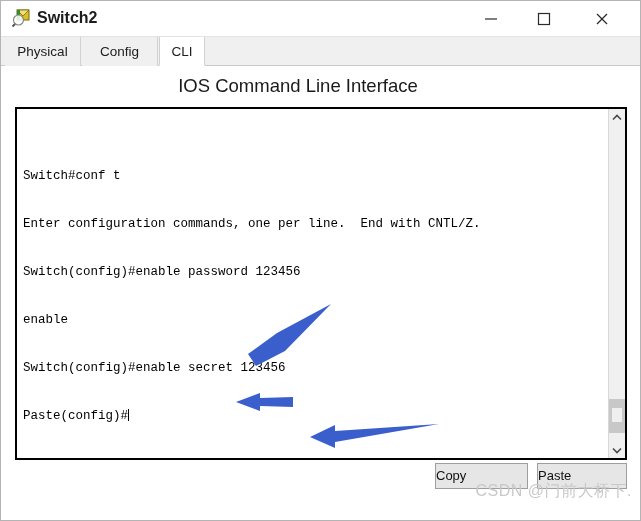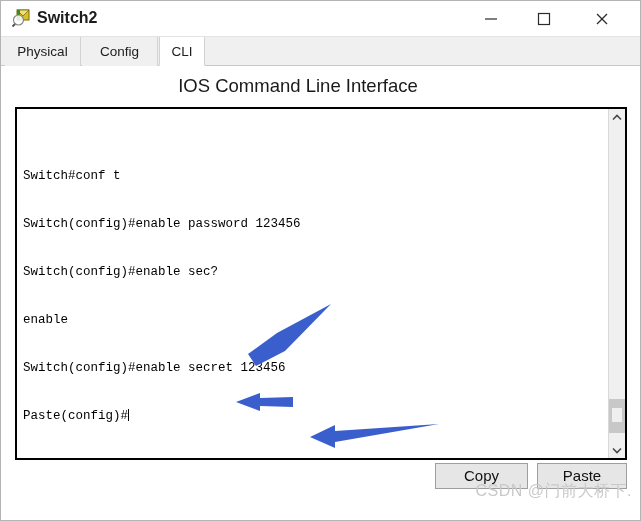--- a/index.html
+++ b/index.html
@@ -197,22 +197,21 @@
     width: 639px;
     height: 454px;
     pointer-events: none;
   }
 
   
   .pbtn {
     position: absolute;
     height: 26px;
     line-height: 24px;
-    text-align: center;
-    font-size: 15px;
+    font-size: 13px;
     color: #111111;
     background: #e6e6e6;
     border: 1px solid #9e9e9e;
     box-sizing: border-box;
     cursor: default;
   }
   #btn-copy  { left: 434px; top: 462px; width: 93px; }
   #btn-paste { left: 536px; top: 462px; width: 90px; }
 
   #watermark {
@@ -273,22 +272,22 @@
     <div id="terminal-wrap">
 
       <div id="terminal">
         <div id="term-lines">
           
           
           
           
           
           <div class="tline">Switch#conf t</div>
+          <div class="tline">Enter configuration commands, one per line.  End with CNTL/Z.</div>
           <div class="tline">Switch(config)#enable password 123456</div>
-          <div class="tline">Switch(config)#enable sec?</div>
           <div class="tline">enable</div>
           <div class="tline">Switch(config)#enable secret 123456</div>
           <div class="tline"><span>Paste(config)#</span><span id="caret"></span></div>
         </div>
       </div>
 
       <div id="scrollbar">
         <div class="sb-arrow" id="sb-up">
           <svg width="11" height="9" viewBox="0 0 11 9">
               <polyline points="1.5,6 5.5,2 9.5,6" fill="none" stroke="#4a4a4a" stroke-width="1.6"></polyline>

